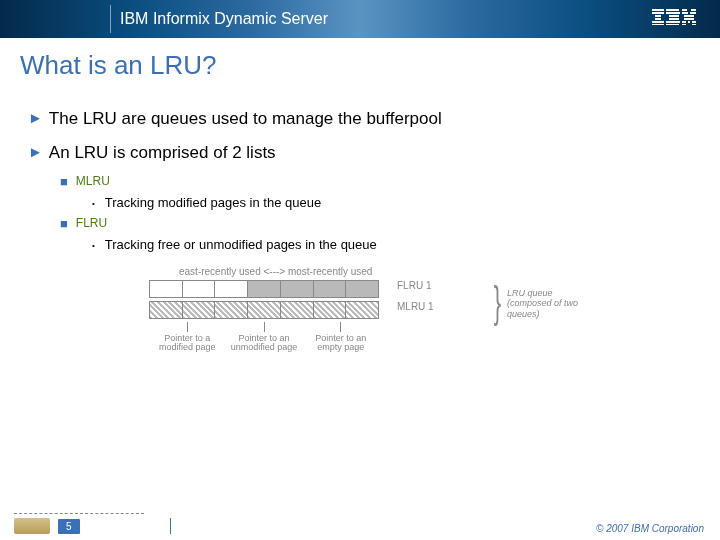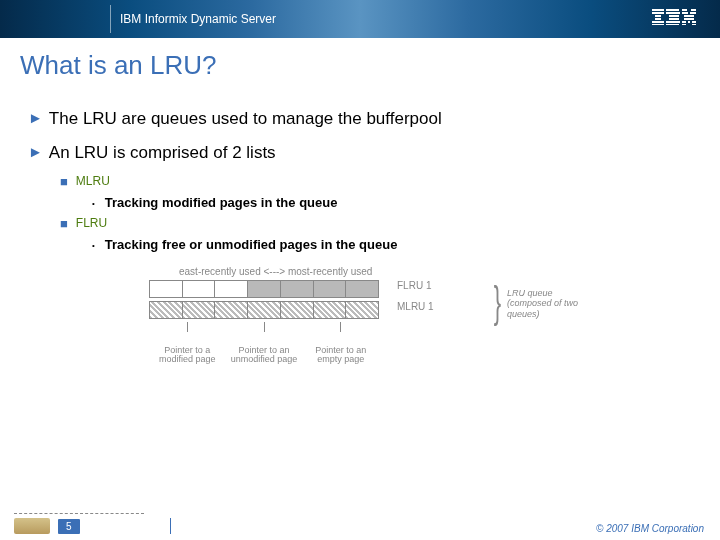--- a/index.html
+++ b/index.html
@@ -21,21 +21,21 @@
   .header-divider {
     position: absolute;
     left: 110px;
     top: 5px;
     bottom: 5px;
     width: 1px;
     background: rgba(255,255,255,0.5);
   }
   .header-title {
     color: #ffffff;
-    font-size: 12px;
+    font-size: 16px;
     margin-left: 120px;
   }
   .header-logo {
     position: absolute;
     right: 24px;
     top: 50%;
     transform: translateY(-50%);
   }
   .slide-title {
     color: #3b6fb6;
@@ -90,21 +90,20 @@
   }
   .bullet-l3 .marker {
     color: #000;
     font-size: 8px;
     margin-right: 10px;
     margin-top: 4px;
   }
   .bullet-l3 .text {
     color: #000;
     font-size: 13px;
-    font-weight: bold;
   }
   .diagram {
     margin: 14px auto 0 auto;
     width: 430px;
     position: relative;
   }
   .diag-toplabel {
     font-size: 10px;
     color: #888;
     margin-left: 30px;
@@ -168,21 +167,21 @@
   .callout-line {
     width: 1px;
     height: 10px;
     background: #888;
     margin: 0 auto;
   }
   .callout-text {
     font-size: 9px;
     color: #888;
     line-height: 1.1;
-    margin-top: 14px;
+    margin-top: 2px;
   }
   .footer {
     position: absolute;
     bottom: 0;
     left: 0;
     right: 0;
     height: 28px;
     display: flex;
     align-items: center;
   }

